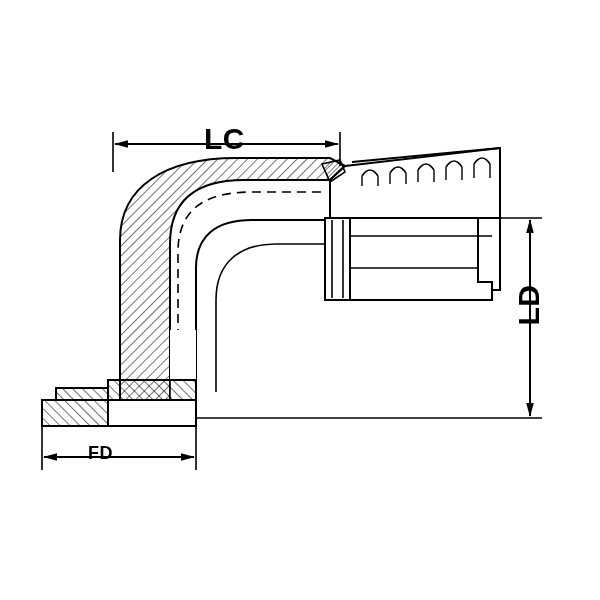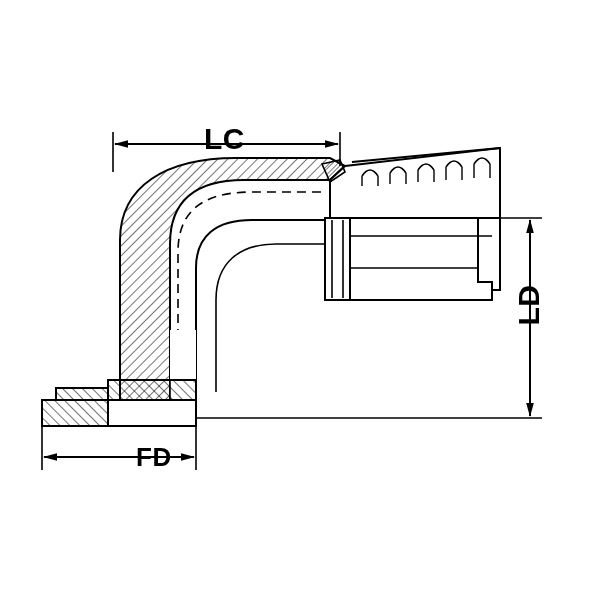--- a/index.html
+++ b/index.html
@@ -32,22 +32,21 @@
     user-select: none;
   }
   #label-lc {
     left: 204px;
     top: 124px;
     font-size: 30px;
   }
   #label-fd {
     left: 88px;
     top: 444px;
-    font-size: 26px;
-    margin-left: 48px;
+    font-size: 18px;
   }
   #label-ld {
     left: 508px;
     top: 290px;
     font-size: 30px;
     transform: rotate(-90deg);
     transform-origin: 50% 50%;
   }
 </style>
 </head>

